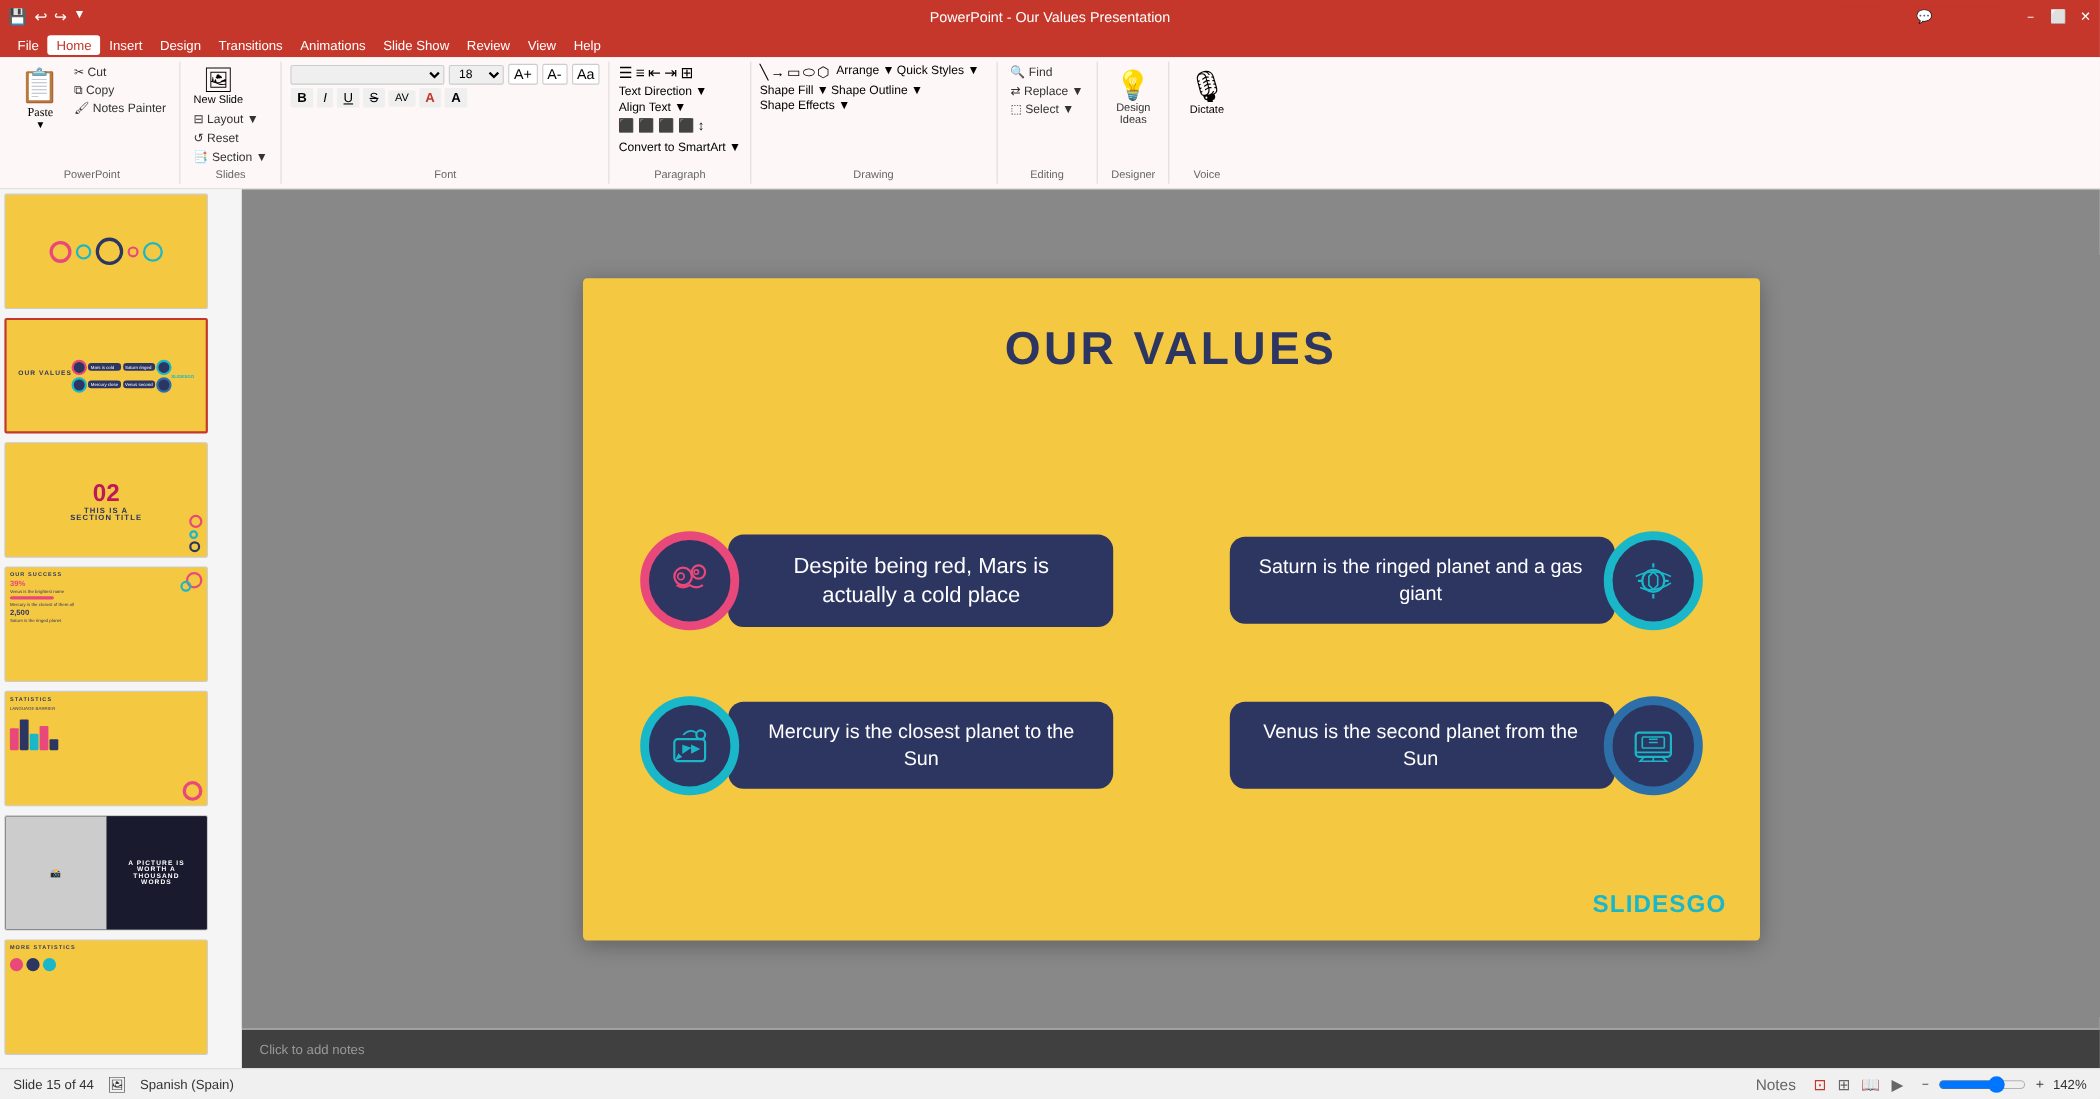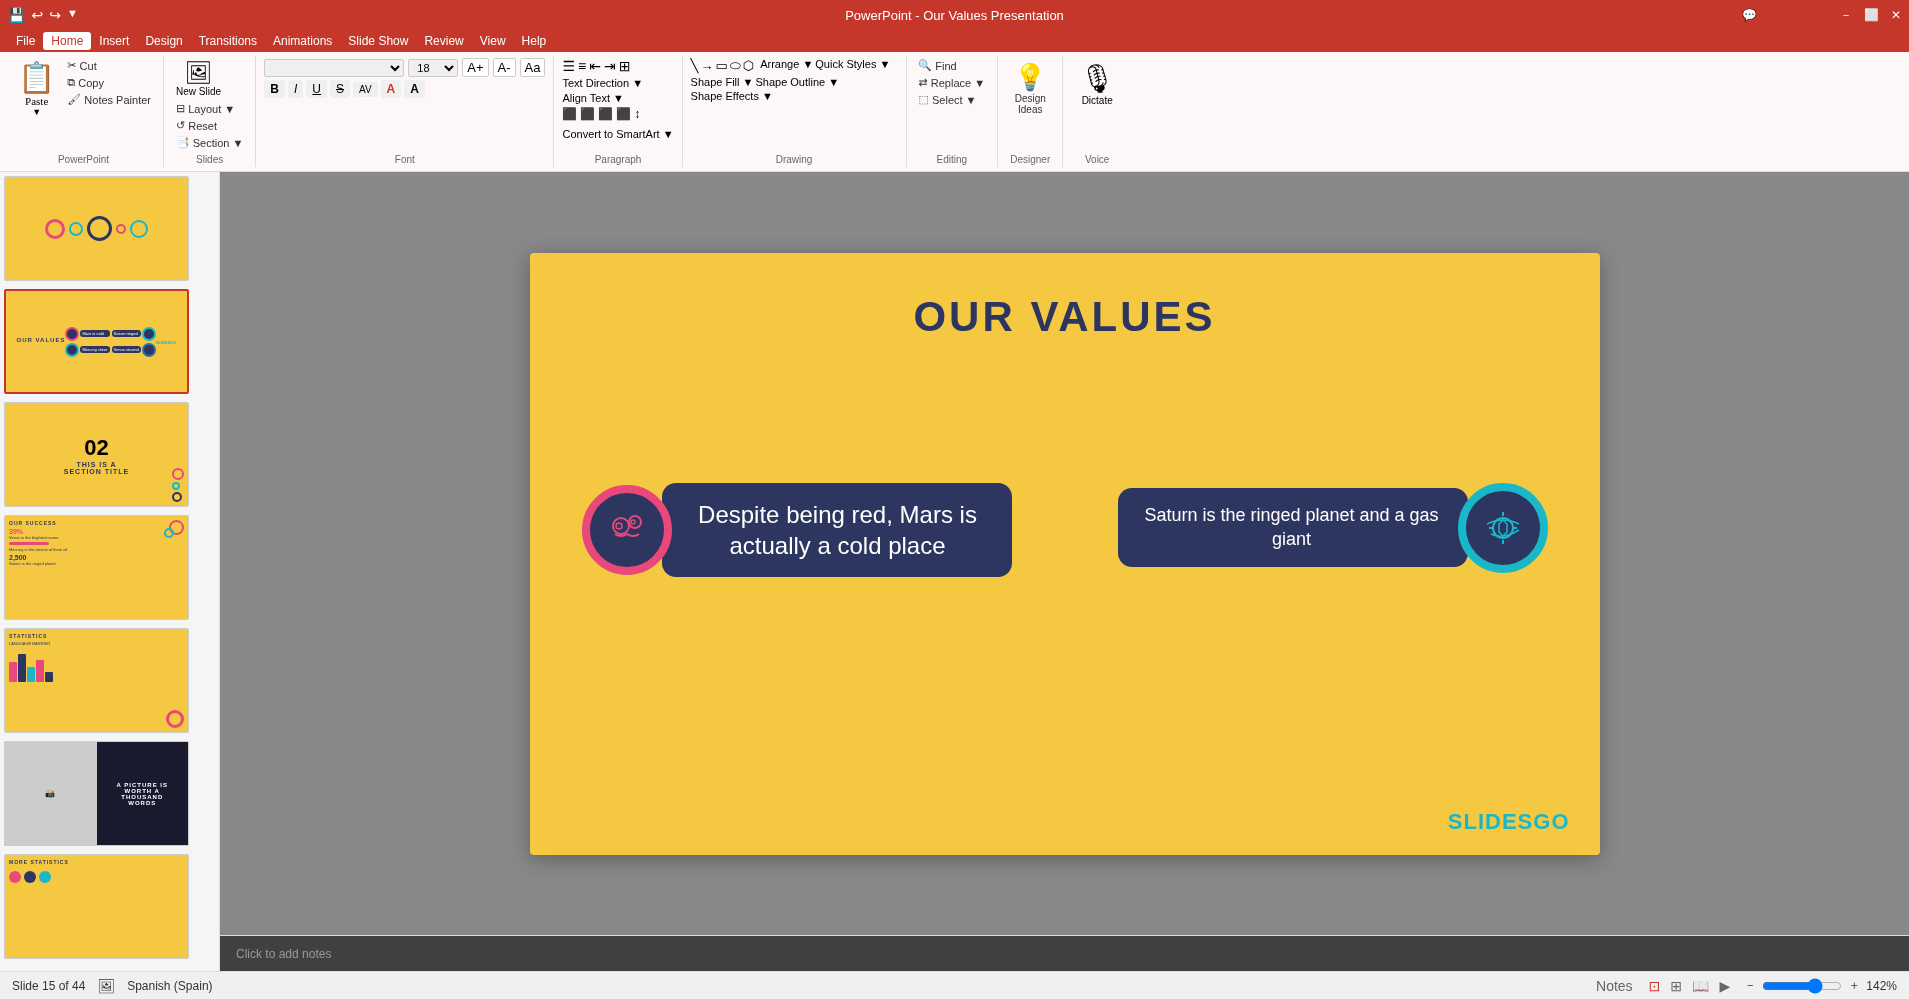--- a/index.html
+++ b/index.html
@@ -325,21 +325,21 @@
             <div style="width:14px;height:14px;border-radius:50%;border:2px solid #2d6fa8; background:#2d3561; flex-shrink:0;"></div>
           </div>
         </div>
         <div style="font-size:4px; color:#1ab7c8; font-weight:bold; text-align:right; margin-top:2px;">SLIDESGO</div>
       </div>
     </div>
 
     <div class="slide-thumb">
 
       <div class="slide-thumb-img" style="background:#f5c842; padding:8px; align-items:center; justify-content:center; flex-direction:column;">
-        <div style="font-size:22px; font-weight:bold; color:#000000;text-align:center;">02</div>
+        <div style="font-size:22px; font-weight:bold; color:#be185d;text-align:center;">02</div>
         <div style="font-size:7px; font-weight:bold; color:#2d3561; text-align:center; letter-spacing:1px;">THIS IS A<br>SECTION TITLE</div>
         <div style="position:absolute; right:4px; bottom:4px; display:flex; flex-direction:column; gap:2px;">
           <div style="width:12px;height:12px;border-radius:50%;border:2px solid #e8487a;"></div>
           <div style="width:8px;height:8px;border-radius:50%;border:2px solid #1ab7c8;"></div>
           <div style="width:10px;height:10px;border-radius:50%;border:2px solid #2d3561;"></div>
         </div>
       </div>
     </div>
 
     <div class="slide-thumb">
@@ -411,21 +411,21 @@
         <div class="value-card" style="top: 230px; left: 52px; width: 430px;">
           <div class="card-circle" style="width:90px; height:90px; background:#2d3561; border:8px solid #e8487a; z-index:2; flex-shrink:0;">
             <svg width="48" height="48" viewBox="0 0 48 48" fill="none" xmlns="http://www.w3.org/2000/svg">
               <circle cx="18" cy="20" r="8" stroke="#e8487a" stroke-width="2" fill="none"></circle>
               <circle cx="32" cy="16" r="6" stroke="#e8487a" stroke-width="2" fill="none"></circle>
               <path d="M12 28 Q18 32 24 28 Q30 32 36 28" stroke="#e8487a" stroke-width="2" fill="none"></path>
               <circle cx="16" cy="20" r="3" stroke="#e8487a" stroke-width="1.5" fill="none"></circle>
               <circle cx="30" cy="16" r="2" stroke="#e8487a" stroke-width="1.5" fill="none"></circle>
             </svg>
           </div>
-          <div class="card-text-box card-text-dark" style="margin-left:-10px; flex:1; padding-left:24px; min-height:70px; display:flex; align-items:flex-end; font-size:24px; font-weight:500;">
+          <div class="card-text-box card-text-dark" style="margin-left:-10px; flex:1; padding-left:24px; min-height:70px; display:flex; align-items:flex-end; font-size:20px; font-weight:500;">
             <span>Despite being red, Mars is actually a cold place</span>
           </div>
         </div>
 
         <div class="value-card" style="top: 230px; right: 52px; width: 430px; flex-direction:row-reverse;">
           <div class="card-circle" style="width:90px; height:90px; background:#2d3561; border:8px solid #1ab7c8; z-index:2; flex-shrink:0;">
             <svg width="48" height="48" viewBox="0 0 48 48" fill="none" xmlns="http://www.w3.org/2000/svg">
               <circle cx="24" cy="24" r="10" stroke="#1ab7c8" stroke-width="2" fill="none"></circle>
               <path d="M8 20 Q24 12 40 20" stroke="#1ab7c8" stroke-width="1.5" fill="none"></path>
               <path d="M12 30 Q24 36 40 26" stroke="#1ab7c8" stroke-width="1.5" fill="none"></path>
@@ -434,21 +434,52 @@
               <line x1="10" y1="24" x2="14" y2="24" stroke="#1ab7c8" stroke-width="2"></line>
               <line x1="34" y1="24" x2="38" y2="24" stroke="#1ab7c8" stroke-width="2"></line>
               <path d="M20 20 L20 28 L24 32 L28 28 L28 20 L24 16 Z" stroke="#1ab7c8" stroke-width="1.5" fill="none"></path>
             </svg>
           </div>
           <div class="card-text-box card-text-dark" style="margin-right:-10px; flex:1; padding-right:24px; min-height:70px; display:flex; align-items:center; justify-content:center; font-size:18px; font-weight:500;">
             <span>Saturn is the ringed planet and a gas giant</span>
           </div>
         </div>
 
-
+        <div class="value-card" style="top: 380px; left: 52px; width: 430px;">
+          <div class="card-circle" style="width:90px; height:90px; background:#2d3561; border:8px solid #1ab7c8; z-index:2; flex-shrink:0;">
+            <svg width="48" height="48" viewBox="0 0 48 48" fill="none" xmlns="http://www.w3.org/2000/svg">
+              <path d="M14 32 L12 36 L16 34 Z" stroke="#1ab7c8" stroke-width="1.5" fill="#1ab7c8"></path>
+              <rect x="10" y="18" width="28" height="20" rx="3" stroke="#1ab7c8" stroke-width="2" fill="none"></rect>
+              <path d="M18 24 L18 30 L24 26 Z" stroke="#1ab7c8" stroke-width="1.5" fill="#1ab7c8"></path>
+              <path d="M26 24 L26 30 L32 27 Z" stroke="#1ab7c8" stroke-width="1.5" fill="#1ab7c8"></path>
+              <circle cx="34" cy="14" r="4" stroke="#1ab7c8" stroke-width="2" fill="none"></circle>
+              <path d="M18 14 Q24 8 30 12" stroke="#1ab7c8" stroke-width="1.5" fill="none"></path>
+            </svg>
+          </div>
+          <div class="card-text-box card-text-dark" style="margin-left:-10px; flex:1; padding-left:24px; min-height:70px; display:flex; align-items:center; font-size:18px; font-weight:500;">
+            <span>Mercury is the closest planet to the Sun</span>
+          </div>
+        </div>
+
+        <div class="value-card" style="top: 380px; right: 52px; width: 430px; flex-direction:row-reverse;">
+          <div class="card-circle" style="width:90px; height:90px; background:#2d3561; border:8px solid #2d6fa8; z-index:2; flex-shrink:0;">
+            <svg width="48" height="48" viewBox="0 0 48 48" fill="none" xmlns="http://www.w3.org/2000/svg">
+              <rect x="8" y="12" width="32" height="22" rx="3" stroke="#1ab7c8" stroke-width="2" fill="none"></rect>
+              <line x1="8" y1="30" x2="40" y2="30" stroke="#1ab7c8" stroke-width="1.5"></line>
+              <path d="M16 34 L12 38 L36 38 L32 34" stroke="#1ab7c8" stroke-width="1.5" fill="none"></path>
+              <line x1="24" y1="34" x2="24" y2="38" stroke="#1ab7c8" stroke-width="1.5"></line>
+              <rect x="14" y="16" width="20" height="10" rx="1" stroke="#1ab7c8" stroke-width="1.5" fill="none"></rect>
+              <line x1="20" y1="18" x2="28" y2="18" stroke="#1ab7c8" stroke-width="1.5"></line>
+              <line x1="20" y1="21" x2="28" y2="21" stroke="#1ab7c8" stroke-width="1.5"></line>
+            </svg>
+          </div>
+          <div class="card-text-box card-text-dark" style="margin-right:-10px; flex:1; padding-right:24px; min-height:70px; display:flex; align-items:center; justify-content:center; font-size:18px; font-weight:500;">
+            <span>Venus is the second planet from the Sun</span>
+          </div>
+        </div>
 
         <div class="slide-brand">SLIDESGO</div>
 
       </div>
     </div>
 
     <div class="notes-bar">
       <span style="color:#999;">Click to add notes</span>
     </div>
   </div>

